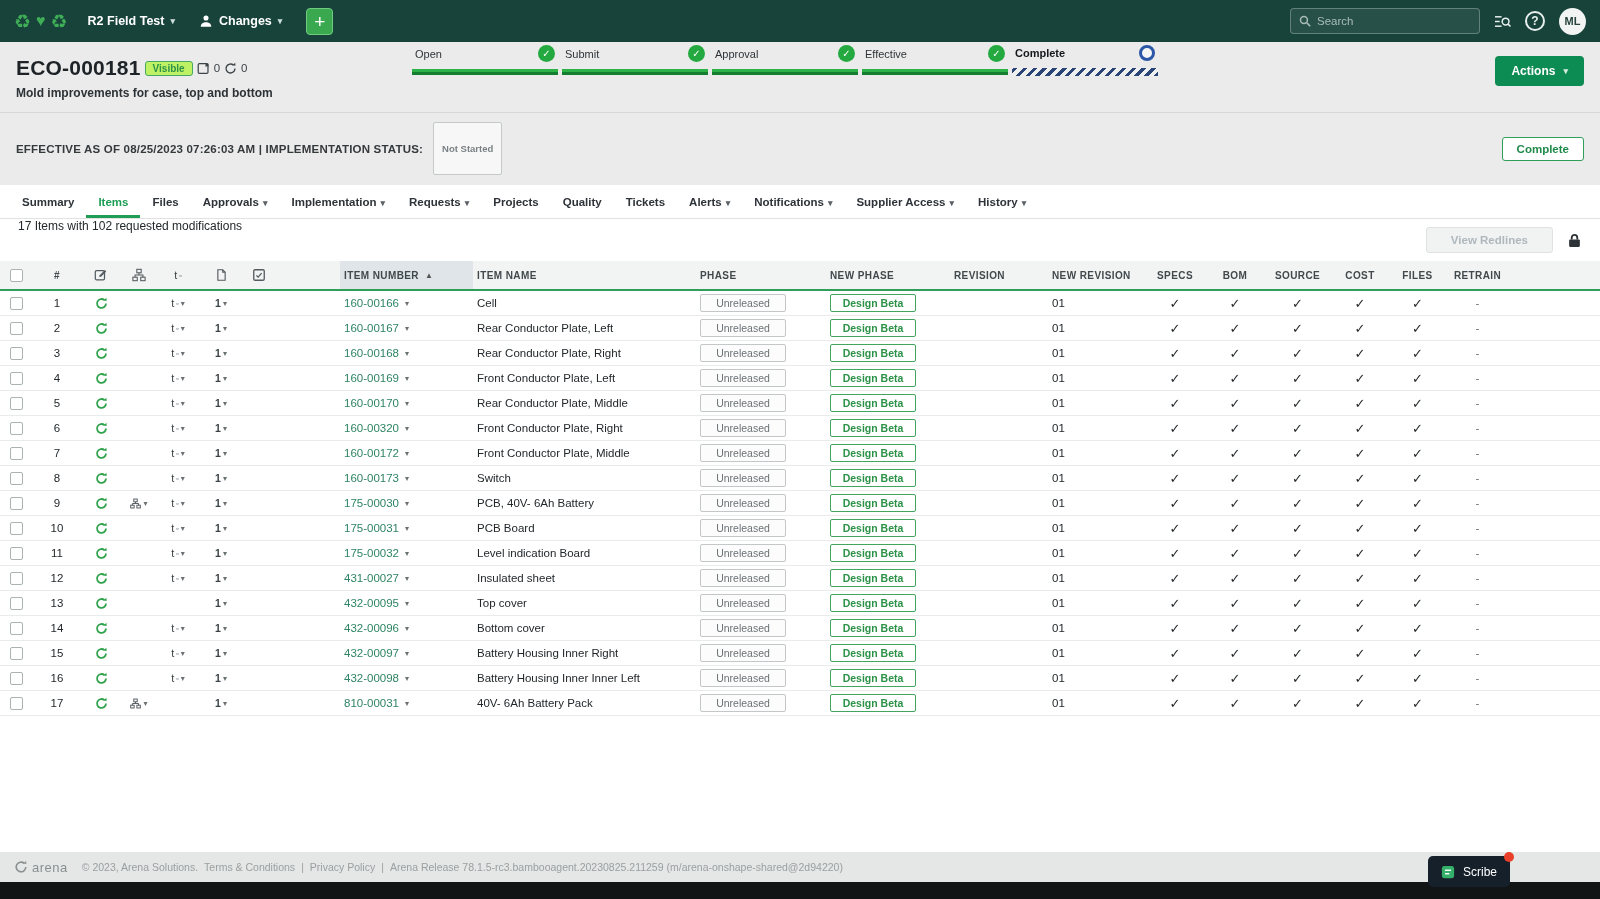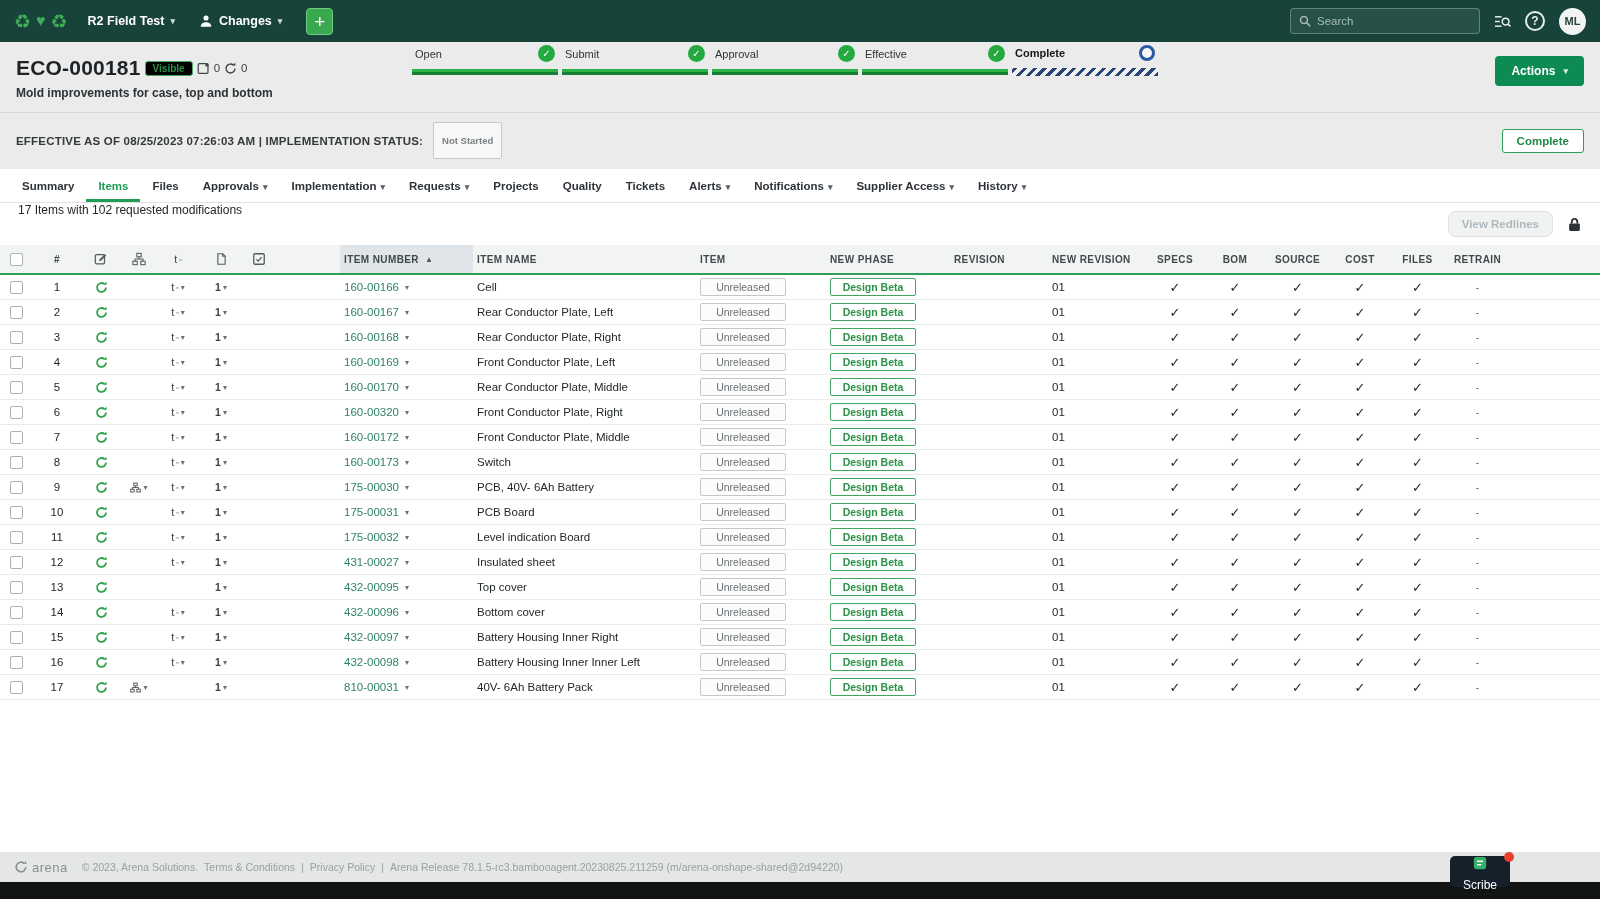--- a/index.html
+++ b/index.html
@@ -21,56 +21,56 @@
   .search input::placeholder { color:#a9bdb7; }
   .tb-icon { color:#e8efec; display:flex; align-items:center; cursor:pointer; }
   .tb-icon.help { width:20px; height:20px; border:2px solid #e8efec; border-radius:50%; font-size:12px; font-weight:bold; justify-content:center; }
   .avatar { width:27px; height:27px; border-radius:50%; background:#f2f4f3; color:#27433c; font-size:11px; font-weight:bold; display:flex; align-items:center; justify-content:center; cursor:pointer; }
 
   
   .page-head { background:#ebebeb; flex:none; position:relative; padding-top:14px; }
   .ph-top { display:flex; align-items:flex-start; padding:0 16px; }
   .ph-title-row { display:flex; align-items:center; gap:4px; }
   .ph-title-row h1 { font-size:21px; color:#1d2326; letter-spacing:.2px; }
-  .visible-badge { border:1px solid #47a863; color:#2c9247; background:#000000; font-size:10px; font-weight:bold; padding:1px 7px; border-radius:3px; }
+  .visible-badge { border:1px solid #47a863; color:#2c9247; background:#bef264; font-size:10px; font-weight:bold; padding:1px 7px; border-radius:3px; }
   .count-ic { display:flex; align-items:center; gap:4px; color:#3c4346; font-size:11.5px; cursor:pointer; }
   .count-ic i { font-style:normal; }
   .ph-subtitle { font-size:12px; font-weight:bold; color:#2c3236; margin-top:6px; }
   .actions-btn { margin-left:auto; background:#0c8b52; color:#fff; border:none; border-radius:4px; font-size:12px; font-weight:bold; padding:8px 16px; display:flex; align-items:center; gap:8px; cursor:pointer; }
   .actions-btn .dd-caret { color:#d7ece2; }
 
   .stepper { position:absolute; left:412px; top:3px; display:flex; gap:4px; }
   .step { width:146px; }
   .step-top { display:flex; justify-content:space-between; align-items:center; margin-bottom:7px; padding:0 3px; }
   .step-label { font-size:11px; color:#2e3438; }
   .step.current .step-label { font-weight:bold; color:#14181a; }
   .step-circle { width:17px; height:17px; border-radius:50%; background:#23a93f; color:#fff; font-size:10px; display:flex; align-items:center; justify-content:center; flex:none; }
   .step.current .step-circle { background:#f6f6f6; border:3px solid #2b57a7; width:16px; height:16px; }
   .step-bar { height:6px; background:#2db24a; border-bottom:3px solid #157f31; }
   .step.current .step-bar { height:8px; border-bottom:none; background:repeating-linear-gradient(-45deg,#2a4478 0 3px,#eef0f0 3px 7px); }
 
   .ph-effective { margin-top:12px; border-top:1px solid #d8d8d8; display:flex; align-items:center; gap:10px; padding:9px 16px 10px; }
   .eff-text { font-size:11.5px; font-weight:bold; color:#34393c; letter-spacing:.2px; }
-  .status-badge { background:#f7f7f7; border:1px solid #c6c9c9; color:#7a8184; font-size:9.5px; font-weight:bold; padding:12px 8px; border-radius:2px; }
+  .status-badge { background:#f7f7f7; border:1px solid #c6c9c9; color:#7a8184; font-size:9.5px; font-weight:bold; padding:20px 8px; border-radius:2px; }
   .complete-btn { margin-left:auto; background:#fff; border:1px solid #2f9e58; color:#208a4a; font-size:11.5px; font-weight:bold; padding:5px 14px; border-radius:3px; cursor:pointer; }
 
   
   .tabs { background:#fff; display:flex; align-items:stretch; padding:0 10px; border-bottom:1px solid #e2e2e2; flex:none; height:34px; }
   .tabs .tab { display:flex; align-items:center; gap:4px; padding:0 12px; font-size:11.5px; font-weight:bold; color:#2d3338; cursor:pointer; }
   .tabs .tab.active { color:#1e9e54; box-shadow:inset 0 -3px 0 #1e9e54; }
   .subtabs { background:#fff; display:flex; align-items:stretch; padding:0 10px; border-bottom:1px solid #e6e6e6; flex:none; height:29px; }
   .subtabs .tab { display:flex; align-items:center; gap:4px; padding:0 12px; font-size:11px; font-weight:bold; color:#33393d; cursor:pointer; }
   .subtabs .tab.active { color:#1e9e54; }
   .caret::after { content:"▾"; font-size:9px; color:#5a6065; }
 
   
   .summary-bar { height:42px; display:flex; padding:0 18px; flex:none; background:#fff; }
   .summary-bar .label { font-size:12px; color:#23282b; }
   .sb-right { margin-left:auto; display:flex; align-items:center; gap:14px; }
-  .view-redlines { background:#f1f2f2; border:1px solid #dfe2e3; color:#aeb8bd; font-size:11.5px; font-weight:bold; padding:6px 13px; border-radius:8px; }
+  .view-redlines { background:#f1f2f2; border:1px solid #dfe2e3; color:#aeb8bd; font-size:11.5px; font-weight:bold; padding:6px 24px; border-radius:3px; }
 
   
   .thead, .trow { display:flex; align-items:stretch; }
   .thead { height:30px; background:#f2f4f4; border-bottom:2px solid #2f9e58; flex:none; }
   .th { font-size:10px; font-weight:bold; color:#42494c; letter-spacing:.4px; }
   .c { display:flex; align-items:center; }
   .cb { width:32px; justify-content:center; }
   .num { width:50px; justify-content:center; }
   .i1 { width:38px; justify-content:center; }
   .i2 { width:38px; justify-content:center; }
@@ -103,21 +103,21 @@
   .retrain { color:#6b7174; }
 
   .filler { flex:1; background:#fff; }
 
   
   .footer { height:30px; background:#e5e6e6; display:flex; align-items:center; padding:0 14px; gap:6px; color:#9aa0a0; font-size:10.5px; flex:none; }
   .footer .brand { display:flex; align-items:center; gap:4px; color:#8a9090; font-size:13px; letter-spacing:.5px; margin-right:8px; }
   .footer a { color:#9aa0a0; text-decoration:none; cursor:pointer; }
   .bottom-strip { height:17px; background:#121516; flex:none; }
 
-  .scribe { position:absolute; right:90px; bottom:12px; height:31px; background:#15202b; border-radius:5px; display:flex; align-items:center; gap:8px; padding:0 13px; color:#fff; font-size:12px; cursor:pointer;flex-direction:column; }
+  .scribe { position:absolute; right:90px; bottom:12px; height:31px; background:#15202b; border-radius:5px; display:flex; align-items:center; gap:8px; padding:0 13px; color:#fff; font-size:12px; cursor:pointer; }
   .scribe-dot { position:absolute; top:-4px; right:-4px; width:10px; height:10px; border-radius:50%; background:#e8402a; }
 </style>
 </head>
 <body>
 
 <div class="app">
 
   <header class="topbar">
     <div class="logo-group">
       <span class="logo-glyph">♻</span>
@@ -336,21 +336,21 @@
       <svg width="14" height="14" viewBox="0 0 16 16" fill="none" stroke="#545b5e" stroke-width="1.5">
           <rect x="2" y="2" width="12" height="12" rx="1.5"></rect>
           <path d="M5 8.4l2 2 4-4.6"></path>
         </svg>
     </div>
     <div class="c itemnum th sorted">
       <span>ITEM NUMBER</span>
         <span class="sort">▲</span>
     </div>
     <div class="c itemname th">ITEM NAME</div>
-    <div class="c phase th">ITEM</div>
+    <div class="c phase th">PHASE</div>
     <div class="c newphase th">NEW PHASE</div>
     <div class="c rev th">REVISION</div>
     <div class="c newrev th">NEW REVISION</div>
     <div class="c chk th">SPECS</div>
     <div class="c chk th">BOM</div>
     <div class="c chk w65 th">SOURCE</div>
     <div class="c chk th">COST</div>
     <div class="c chk w55 th">FILES</div>
     <div class="c chk w65 th">RETRAIN</div>
   </div>

